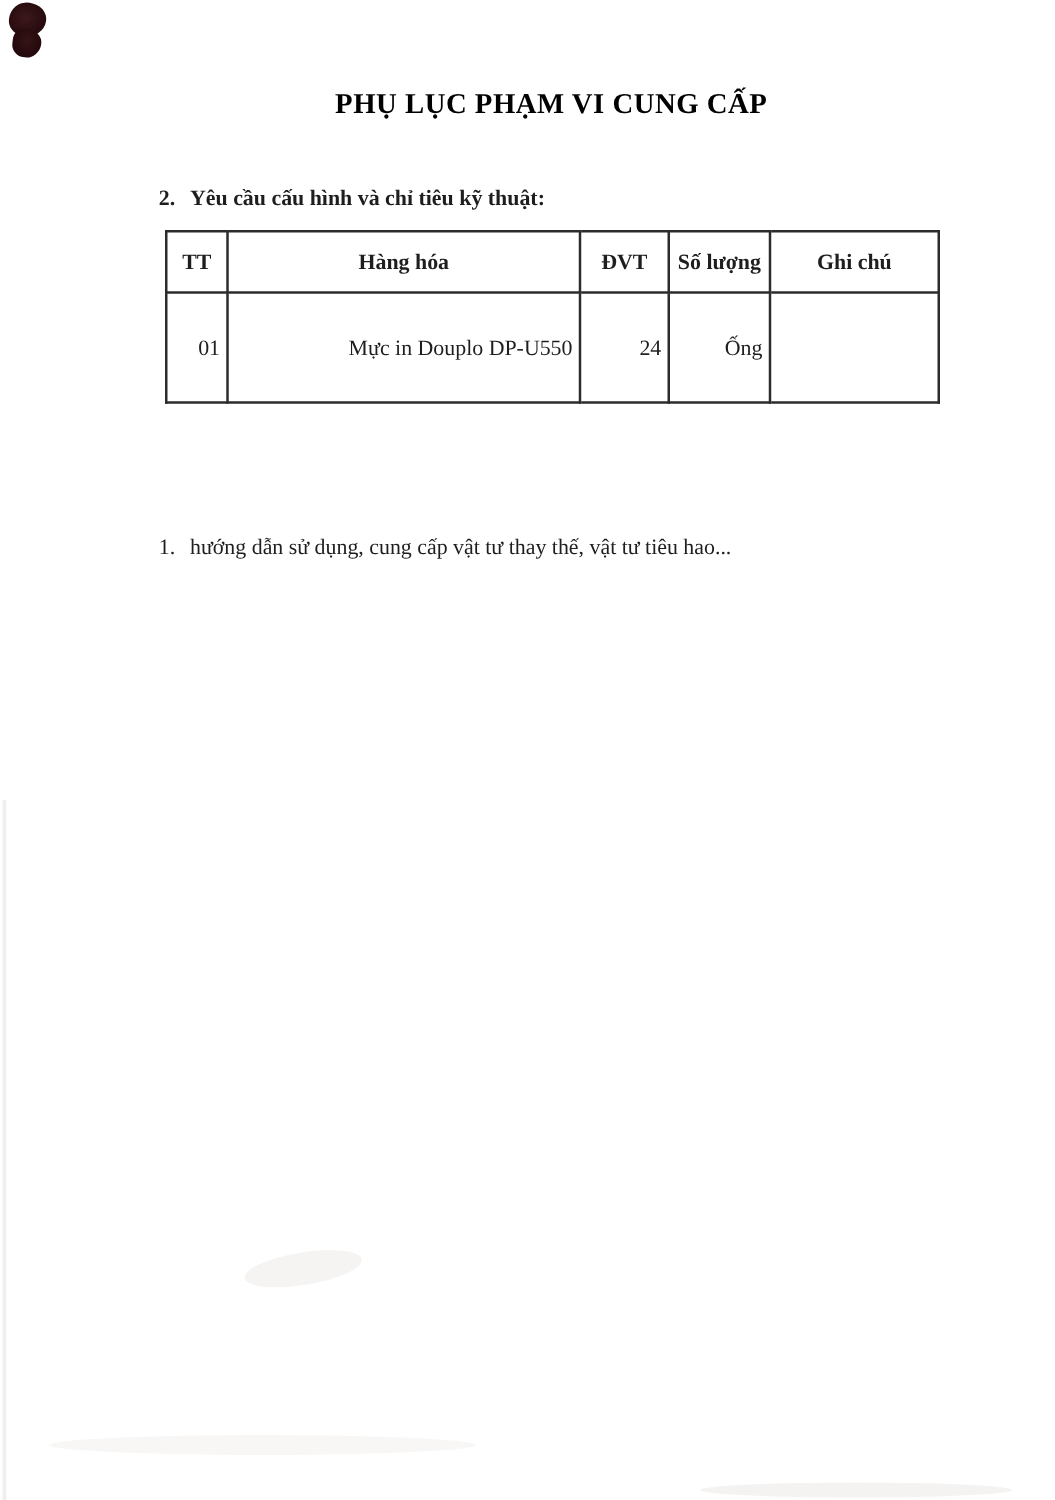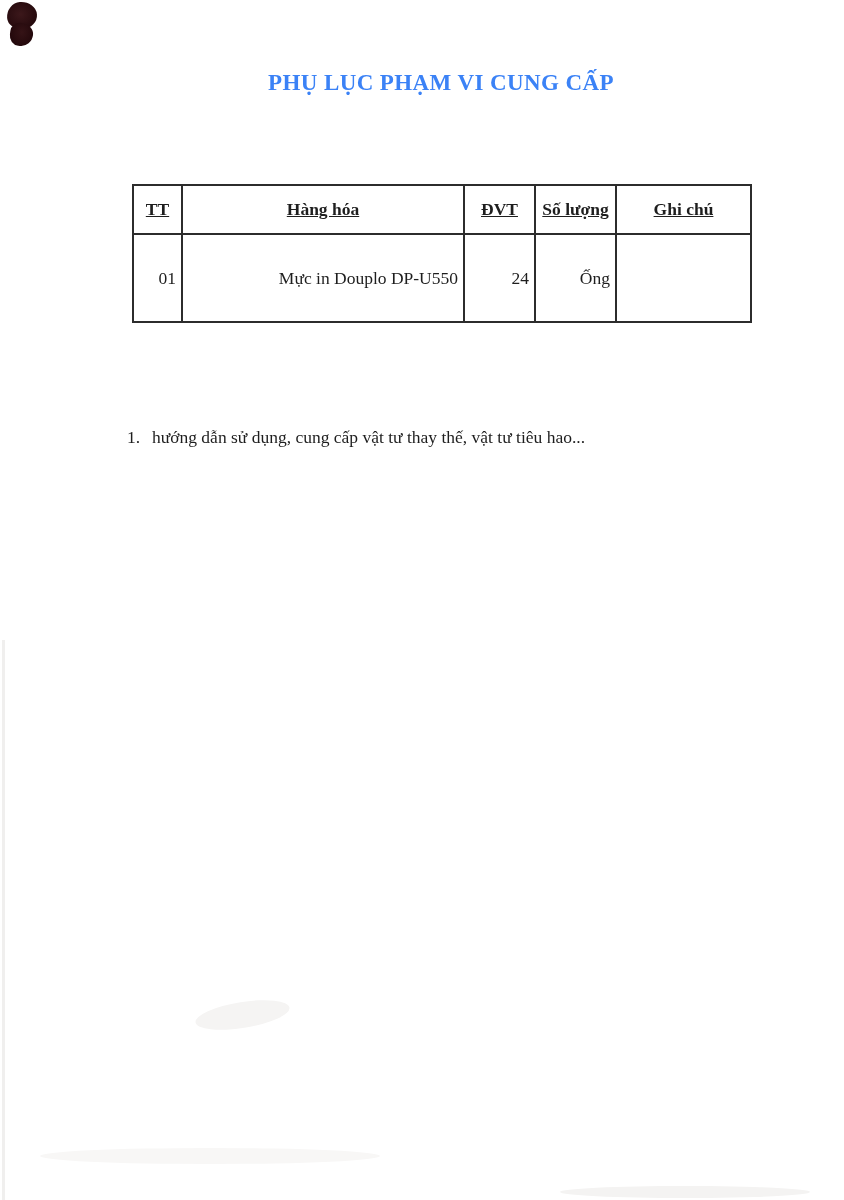--- a/index.html
+++ b/index.html
@@ -17,37 +17,37 @@
     width:23px;height:23px;margin:-6px 0 0 3px;background:radial-gradient(ellipse at 50% 40%, #351316 0%, #23080b 75%);
     border-radius:42% 58% 55% 45% / 45% 50% 58% 48%;transform:rotate(7deg);
   }
   .edge-line{position:absolute;left:2px;top:640px;width:3px;height:560px;background:#f0efee;}
   .smudge1{position:absolute;left:195px;top:1002px;width:95px;height:26px;background:#f5f4f3;border-radius:50%;transform:rotate(-9deg);}
   .smudge2{position:absolute;left:40px;top:1148px;width:340px;height:16px;background:#f8f7f6;border-radius:50%;}
   .smudge3{position:absolute;left:560px;top:1186px;width:250px;height:12px;background:#f4f3f2;border-radius:50%;}
   
   .title{
     position:absolute;left:127px;top:70px;width:628px;margin:0;
-    text-align:center;font-size:23px;font-weight:bold;letter-spacing:.4px;color:#3b82f6;
+    text-align:center;font-size:23px;font-weight:bold;letter-spacing:.4px;color:#000000;
   }
   .req{position:absolute;left:127px;width:630px;font-size:17.5px;line-height:26px;}
   .req .num{display:inline-block;width:25px;}
   .b{font-weight:bold;}
   .req-bottom{position:absolute;left:127px;top:424px;width:628px;font-size:17.5px;line-height:26px;}
   .req-bottom .num{position:absolute;left:0;top:0;width:25px;}
   .req-bottom .body{margin-left:25px;}
   .req-bottom .l1{text-align:justify;text-align-last:justify;}
   .req-bottom .l2{text-align:left;}
   
   table.supply{
     position:absolute;left:132px;top:184px;width:618px;
     border-collapse:collapse;table-layout:fixed;font-size:17.5px;color:#1e1e1e;
   }
   table.supply th, table.supply td{border:2px solid #2c2c2c;padding:2px 5px;}
-  table.supply th{font-weight:bold;text-align:center;line-height:21px;height:43px;text-decoration:underline;}
+  table.supply th{font-weight:bold;text-align:center;line-height:21px;height:43px;}
   td.c{text-align:right;}
   td.hh{text-align:right;padding-left:9px;white-space:pre-line;line-height:24px;}
   tr.r1 td{height:82px;}
   tr.r2 td{height:79px;}
 </style>
 </head>
 <body>
 
 <div class="page">
 
@@ -55,20 +55,23 @@
     <div class="stain-top"></div>
     <div class="stain-bottom"></div>
   </div>
   <div class="edge-line"></div>
   <div class="smudge1"></div>
   <div class="smudge2"></div>
   <div class="smudge3"></div>
 
   <h1 class="title">PHỤ LỤC PHẠM VI CUNG CẤP</h1>
 
+  <div class="req" style="top:145px;">
+    <span class="num b">2.</span><span class="b">Yêu cầu cấu hình và chỉ tiêu kỹ thuật:</span> <span></span>
+  </div>
 
   <table class="supply">
     <colgroup>
       <col style="width:49px">
         <col style="width:282px">
         <col style="width:71px">
         <col style="width:81px">
         <col style="width:135px">
     </colgroup>
     <thead>

